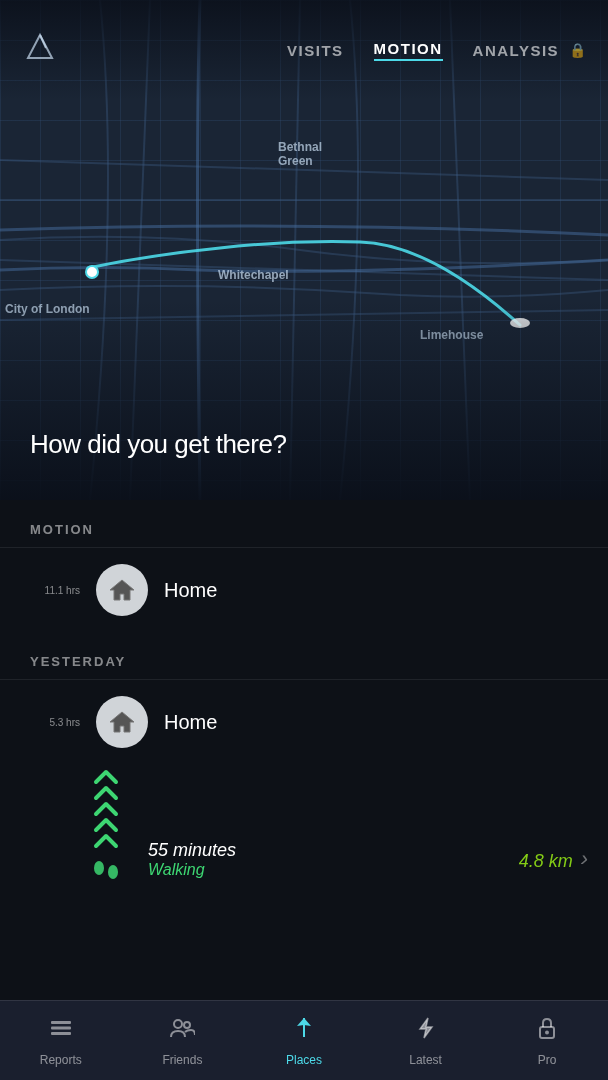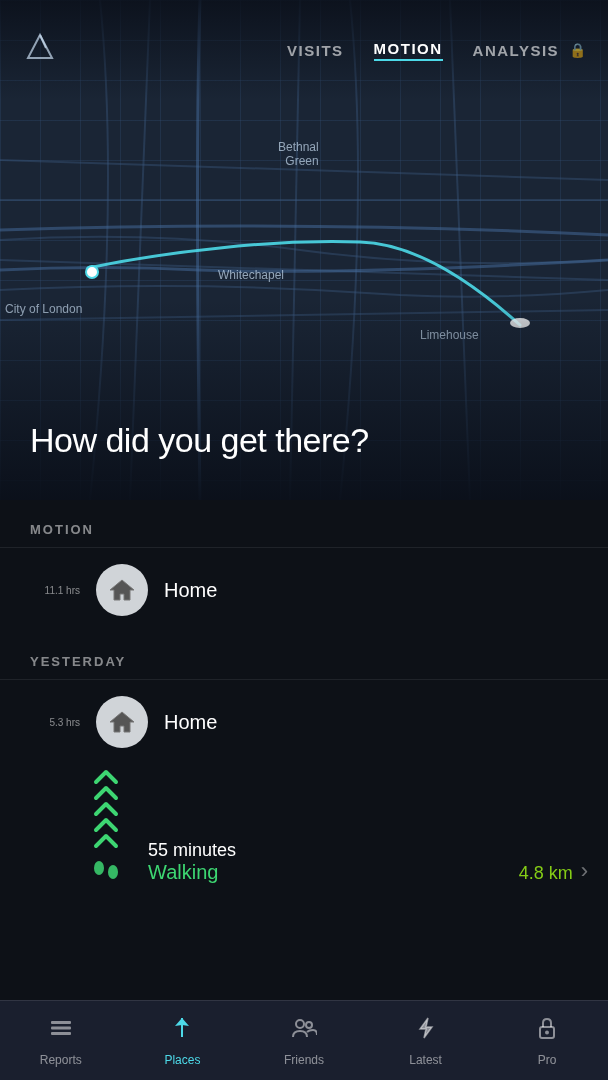--- a/index.html
+++ b/index.html
@@ -96,29 +96,28 @@
     
     .map-roads {
       position: absolute;
       top: 0; left: 0; right: 0; bottom: 0;
     }
     
     .map-label {
       position: absolute;
       font-size: 12px;
       color: rgba(200,220,240,0.7);
-      font-weight: 400;
-      text-align: right;
+      font-weight: 700;
     }
     
     .map-question {
       position: absolute;
       bottom: 40px;
       left: 30px;
-      font-size: 34px;
+      font-size: 26px;
       font-weight: 300;
       color: #fff;
       letter-spacing: -0.5px;
     }
     
     .route-dot-start {
       position: absolute;
       top: 265px;
       left: 85px;
       width: 14px;
@@ -194,21 +193,21 @@
       font-size: 20px;
       font-weight: 400;
       color: #fff;
     }
     .activity-duration {
       font-size: 18px;
       color: #fff;
       font-weight: 300;
     }
     .activity-type {
-      font-size: 20px;
+      font-size: 16px;
       color: #3dd672;
       font-weight: 500;
     }
     .activity-distance {
       font-size: 18px;
       color: #84cc16;
       font-weight: 500;
     }
     .chevron-right {
       font-size: 22px;
@@ -336,21 +335,21 @@
   <div class="visit-row">
     <span class="visit-duration">5.3 hrs</span>
     <div class="place-icon-circle">
       <svg viewBox="0 0 28 28" fill="none" xmlns="http://www.w3.org/2000/svg">
         <path d="M14 4 L26 14 L22 14 L22 24 L16 24 L16 18 L12 18 L12 24 L6 24 L6 14 L2 14 Z" fill="#555" stroke="#777" stroke-width="1"></path>
       </svg>
     </div>
     <span class="place-name">Home</span>
   </div>
 
-  <div style="display:flex; align-items:flex-end; padding: 0 20px 20px 20px;">
+  <div style="display:flex; align-items:center; padding: 0 20px 20px 20px; font-style: italic;">
     <div style="width:60px; flex-shrink:0;"></div>
 
     <div style="width:52px; margin-right:16px; display:flex; flex-direction:column; align-items:center; gap:0;">
       <svg viewBox="0 0 40 120" width="40" height="120" fill="none" xmlns="http://www.w3.org/2000/svg">
 
         <polyline points="10,18 20,8 30,18" stroke="#3dd672" stroke-width="4" stroke-linecap="round" stroke-linejoin="round" fill="none"></polyline>
         <polyline points="10,34 20,24 30,34" stroke="#3dd672" stroke-width="4" stroke-linecap="round" stroke-linejoin="round" fill="none"></polyline>
         <polyline points="10,50 20,40 30,50" stroke="#3dd672" stroke-width="4" stroke-linecap="round" stroke-linejoin="round" fill="none"></polyline>
         <polyline points="10,66 20,56 30,66" stroke="#3dd672" stroke-width="4" stroke-linecap="round" stroke-linejoin="round" fill="none"></polyline>
         <polyline points="10,82 20,72 30,82" stroke="#3dd672" stroke-width="4" stroke-linecap="round" stroke-linejoin="round" fill="none"></polyline>
@@ -377,44 +376,44 @@
 
   <div class="nav-item">
     <div class="nav-item-icon">
       <svg width="26" height="26" viewBox="0 0 26 26" fill="none">
         <rect x="3" y="6" width="20" height="3" rx="1" fill="rgba(255,255,255,0.5)"></rect>
         <rect x="3" y="11.5" width="20" height="3" rx="1" fill="rgba(255,255,255,0.5)"></rect>
         <rect x="3" y="17" width="20" height="3" rx="1" fill="rgba(255,255,255,0.5)"></rect>
       </svg>
     </div>
     <span class="nav-item-label">Reports</span>
-  </div>
-
-  <div class="nav-item active">
-    <div class="nav-item-icon">
-      <svg width="26" height="26" viewBox="0 0 26 26" fill="none">
-        <path d="M13 3 L20 11 L13 10 L6 11 Z" fill="#4dd9e8"></path>
-        <line x1="13" y1="3" x2="13" y2="22" stroke="#4dd9e8" stroke-width="2"></line>
-      </svg>
-    </div>
-    <span class="nav-item-label">Places</span>
   </div>
 
   <div class="nav-item">
     <div class="nav-item-icon">
       <svg width="26" height="26" viewBox="0 0 26 26" fill="none">
         <circle cx="9" cy="9" r="4" stroke="rgba(255,255,255,0.5)" stroke-width="2" fill="none"></circle>
         <circle cx="18" cy="10" r="3" stroke="rgba(255,255,255,0.5)" stroke-width="2" fill="none"></circle>
         <path d="M2 22 Q2 16 9 16 Q16 16 16 22" stroke="rgba(255,255,255,0.5)" stroke-width="2" fill="none"></path>
         <path d="M16 17 Q18 15 22 15 Q26 15 26 20" stroke="rgba(255,255,255,0.5)" stroke-width="2" fill="none"></path>
       </svg>
     </div>
     <span class="nav-item-label">Friends</span>
   </div>
 
+  <div class="nav-item active">
+    <div class="nav-item-icon">
+      <svg width="26" height="26" viewBox="0 0 26 26" fill="none">
+        <path d="M13 3 L20 11 L13 10 L6 11 Z" fill="#4dd9e8"></path>
+        <line x1="13" y1="3" x2="13" y2="22" stroke="#4dd9e8" stroke-width="2"></line>
+      </svg>
+    </div>
+    <span class="nav-item-label">Places</span>
+  </div>
+
   <div class="nav-item">
     <div class="nav-item-icon">
       <svg width="26" height="26" viewBox="0 0 26 26" fill="none">
         <path d="M15 3 L7 14 L13 14 L11 23 L19 12 L13 12 Z" stroke="rgba(255,255,255,0.5)" stroke-width="1.5" fill="rgba(255,255,255,0.5)"></path>
       </svg>
     </div>
     <span class="nav-item-label">Latest</span>
   </div>
 
   <div class="nav-item">

